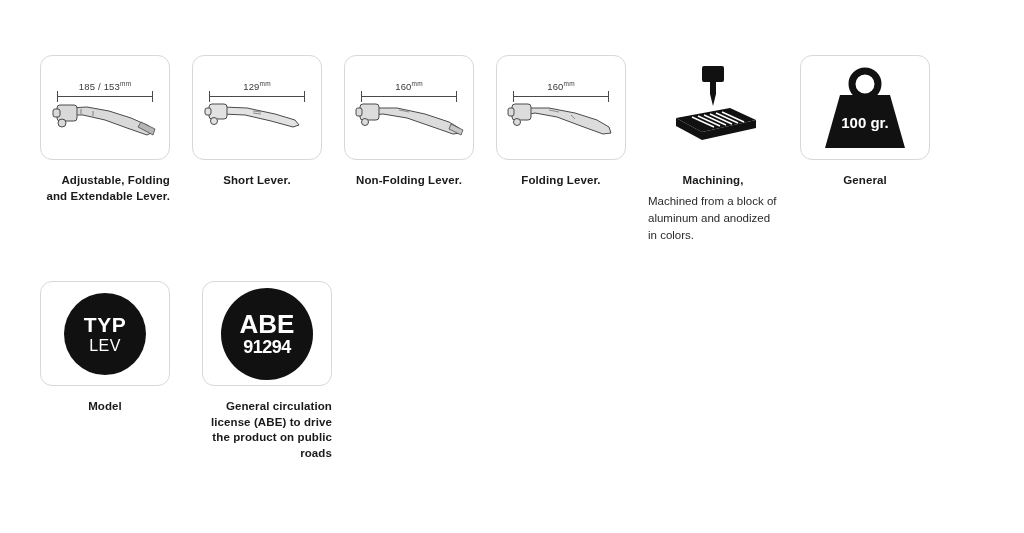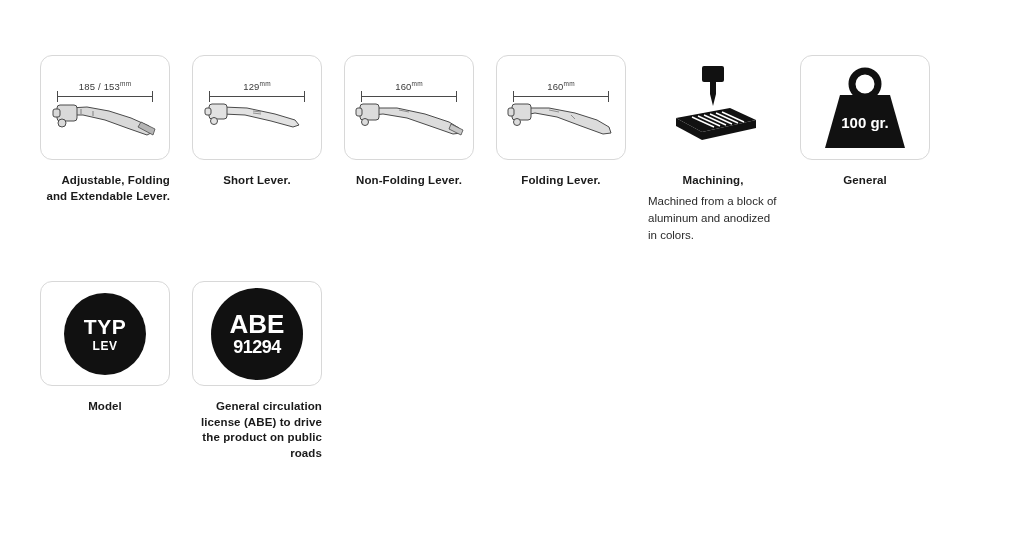--- a/index.html
+++ b/index.html
@@ -19,21 +19,21 @@
     width: 1024px;
     height: 533px;
     box-sizing: border-box;
     padding: 55px 40px 0 40px;
   }
   .row {
     display: flex;
     align-items: flex-start;
   }
   .row.row-1 { gap: 22px; }
-  .row.row-2 { gap: 22px; margin-top: 37px; }
+  .row.row-2 { gap: 32px; margin-top: 37px; }
 
   .feature {
     width: 130px;
     display: flex;
     flex-direction: column;
     align-items: center;
   }
 
   .card {
     width: 130px;
@@ -133,22 +133,22 @@
     justify-content: center;
     line-height: 1;
   }
   .badge-circle.big { width: 92px; height: 92px; }
   .badge-line1 {
     font-size: 21px;
     font-weight: bold;
     letter-spacing: 0.5px;
   }
   .badge-line2 {
-    font-size: 12px;
-    font-weight: bold;
+    font-size: 16px;
+    font-weight: normal;
     margin-top: 3px;
     letter-spacing: 0.5px;
   }
   .abe-line1 {
     font-size: 26px;
     font-weight: bold;
     letter-spacing: 0px;
   }
   .abe-line2 {
     font-size: 18px;

